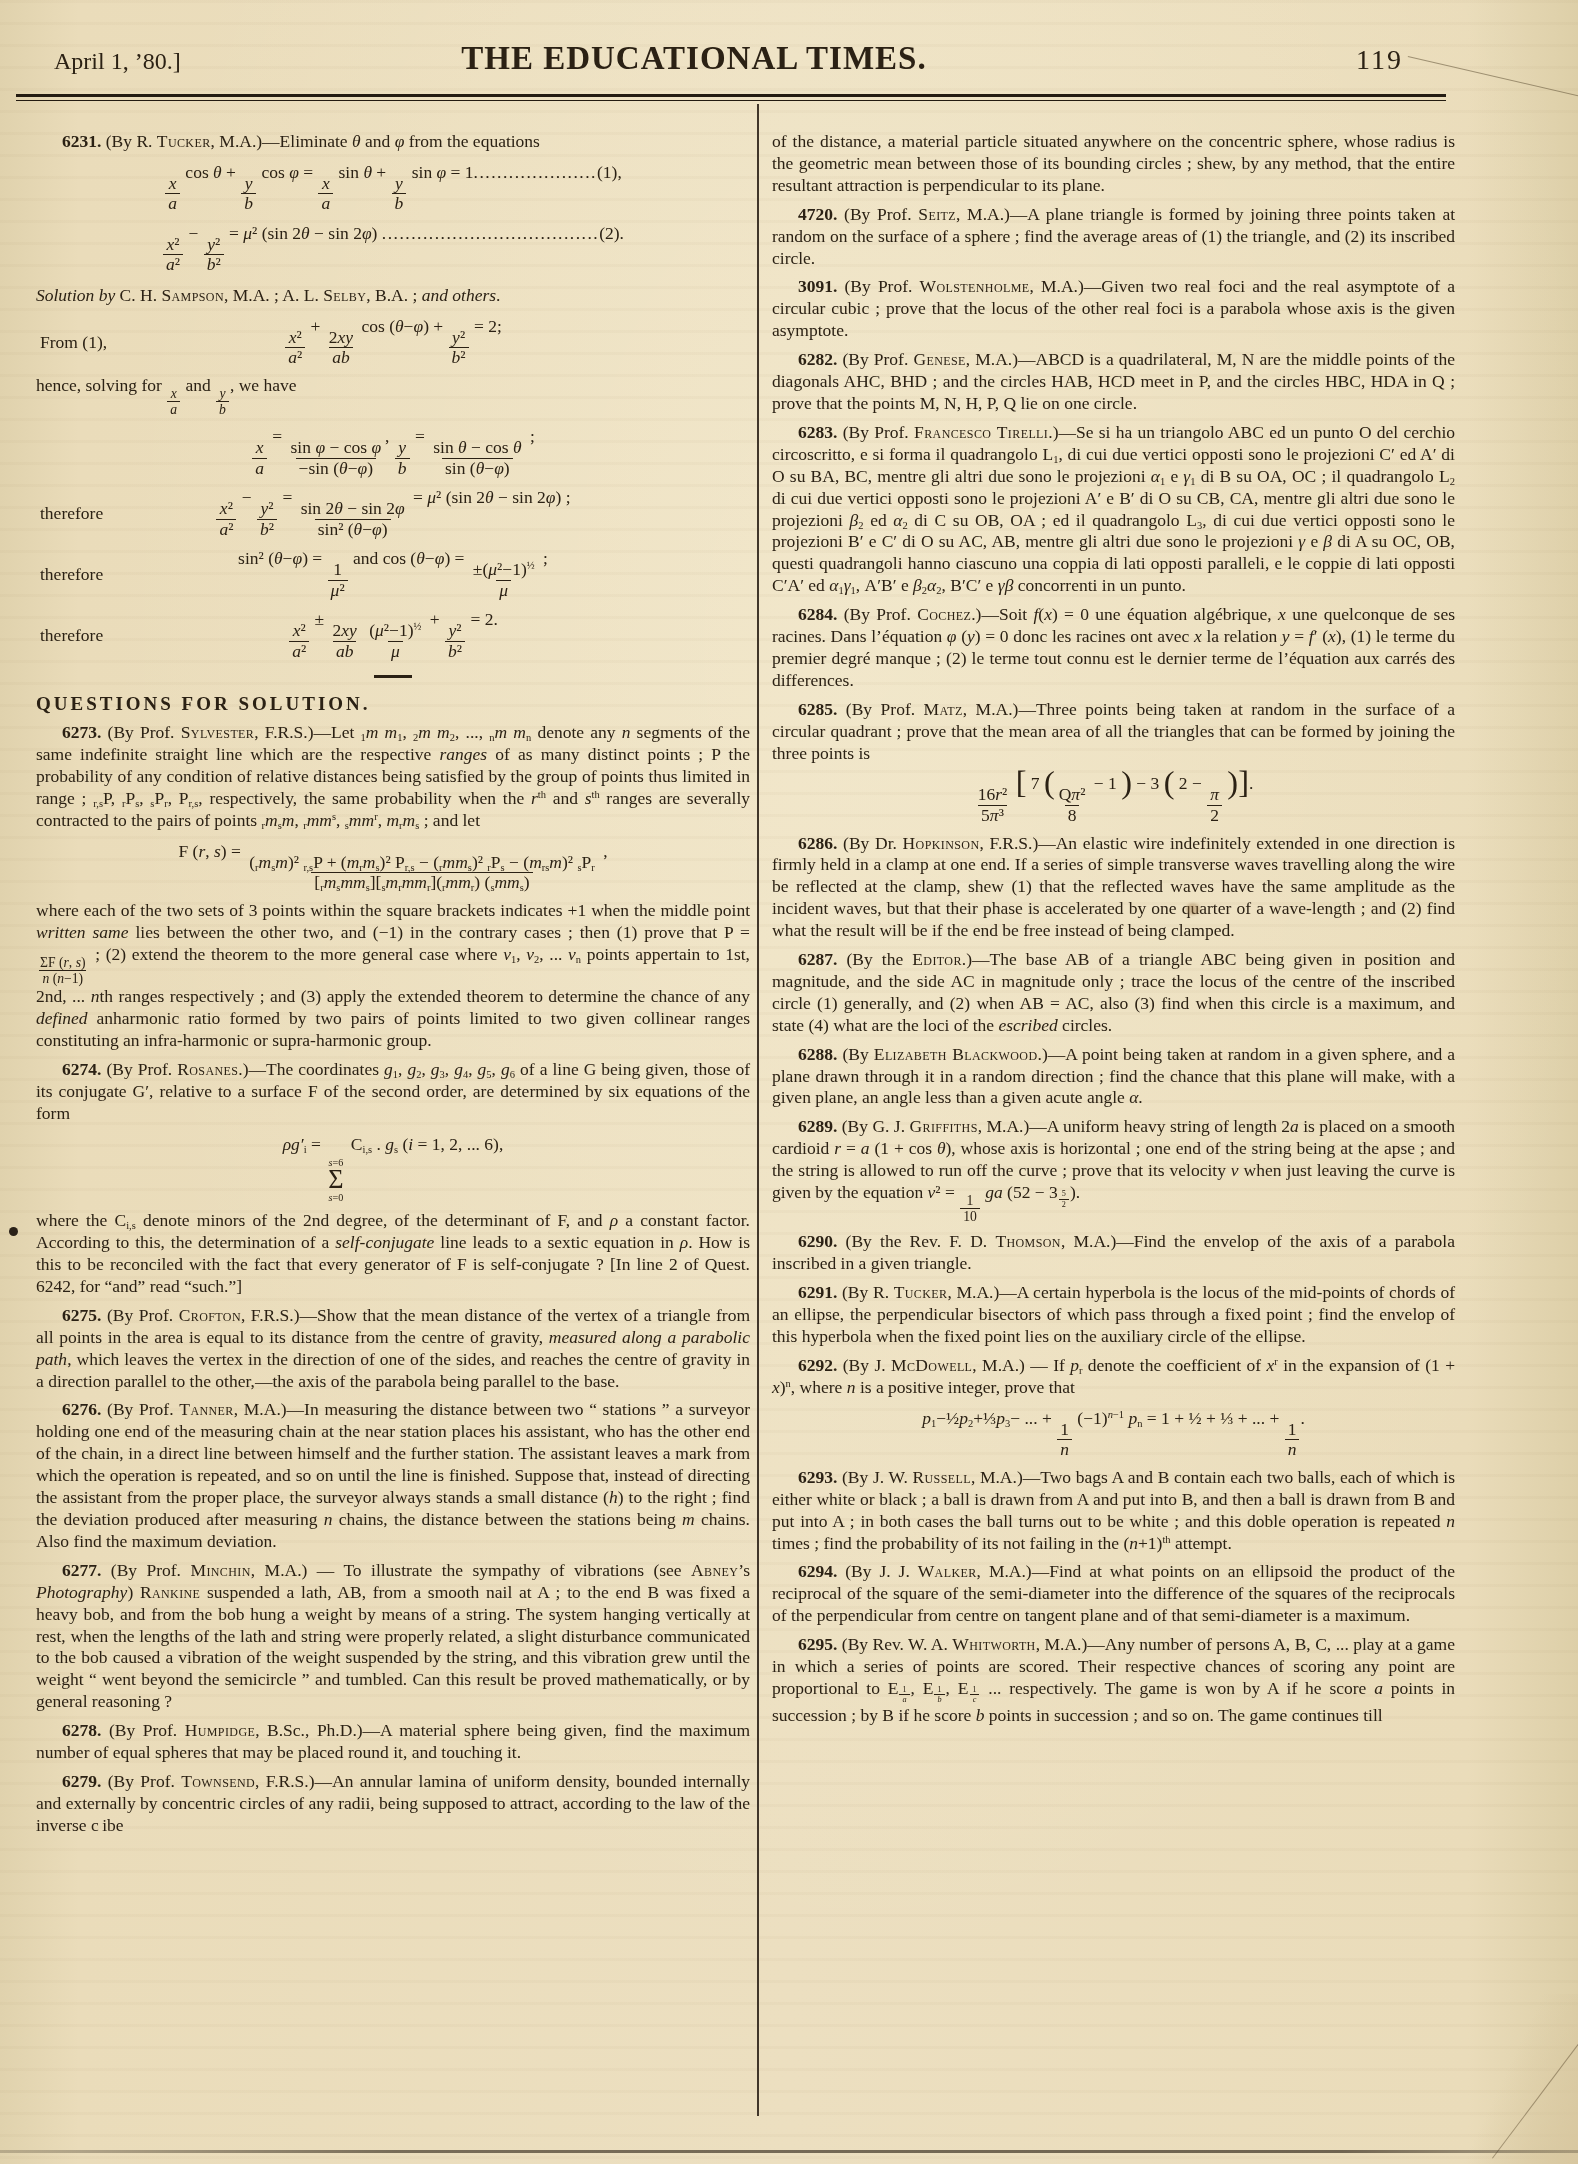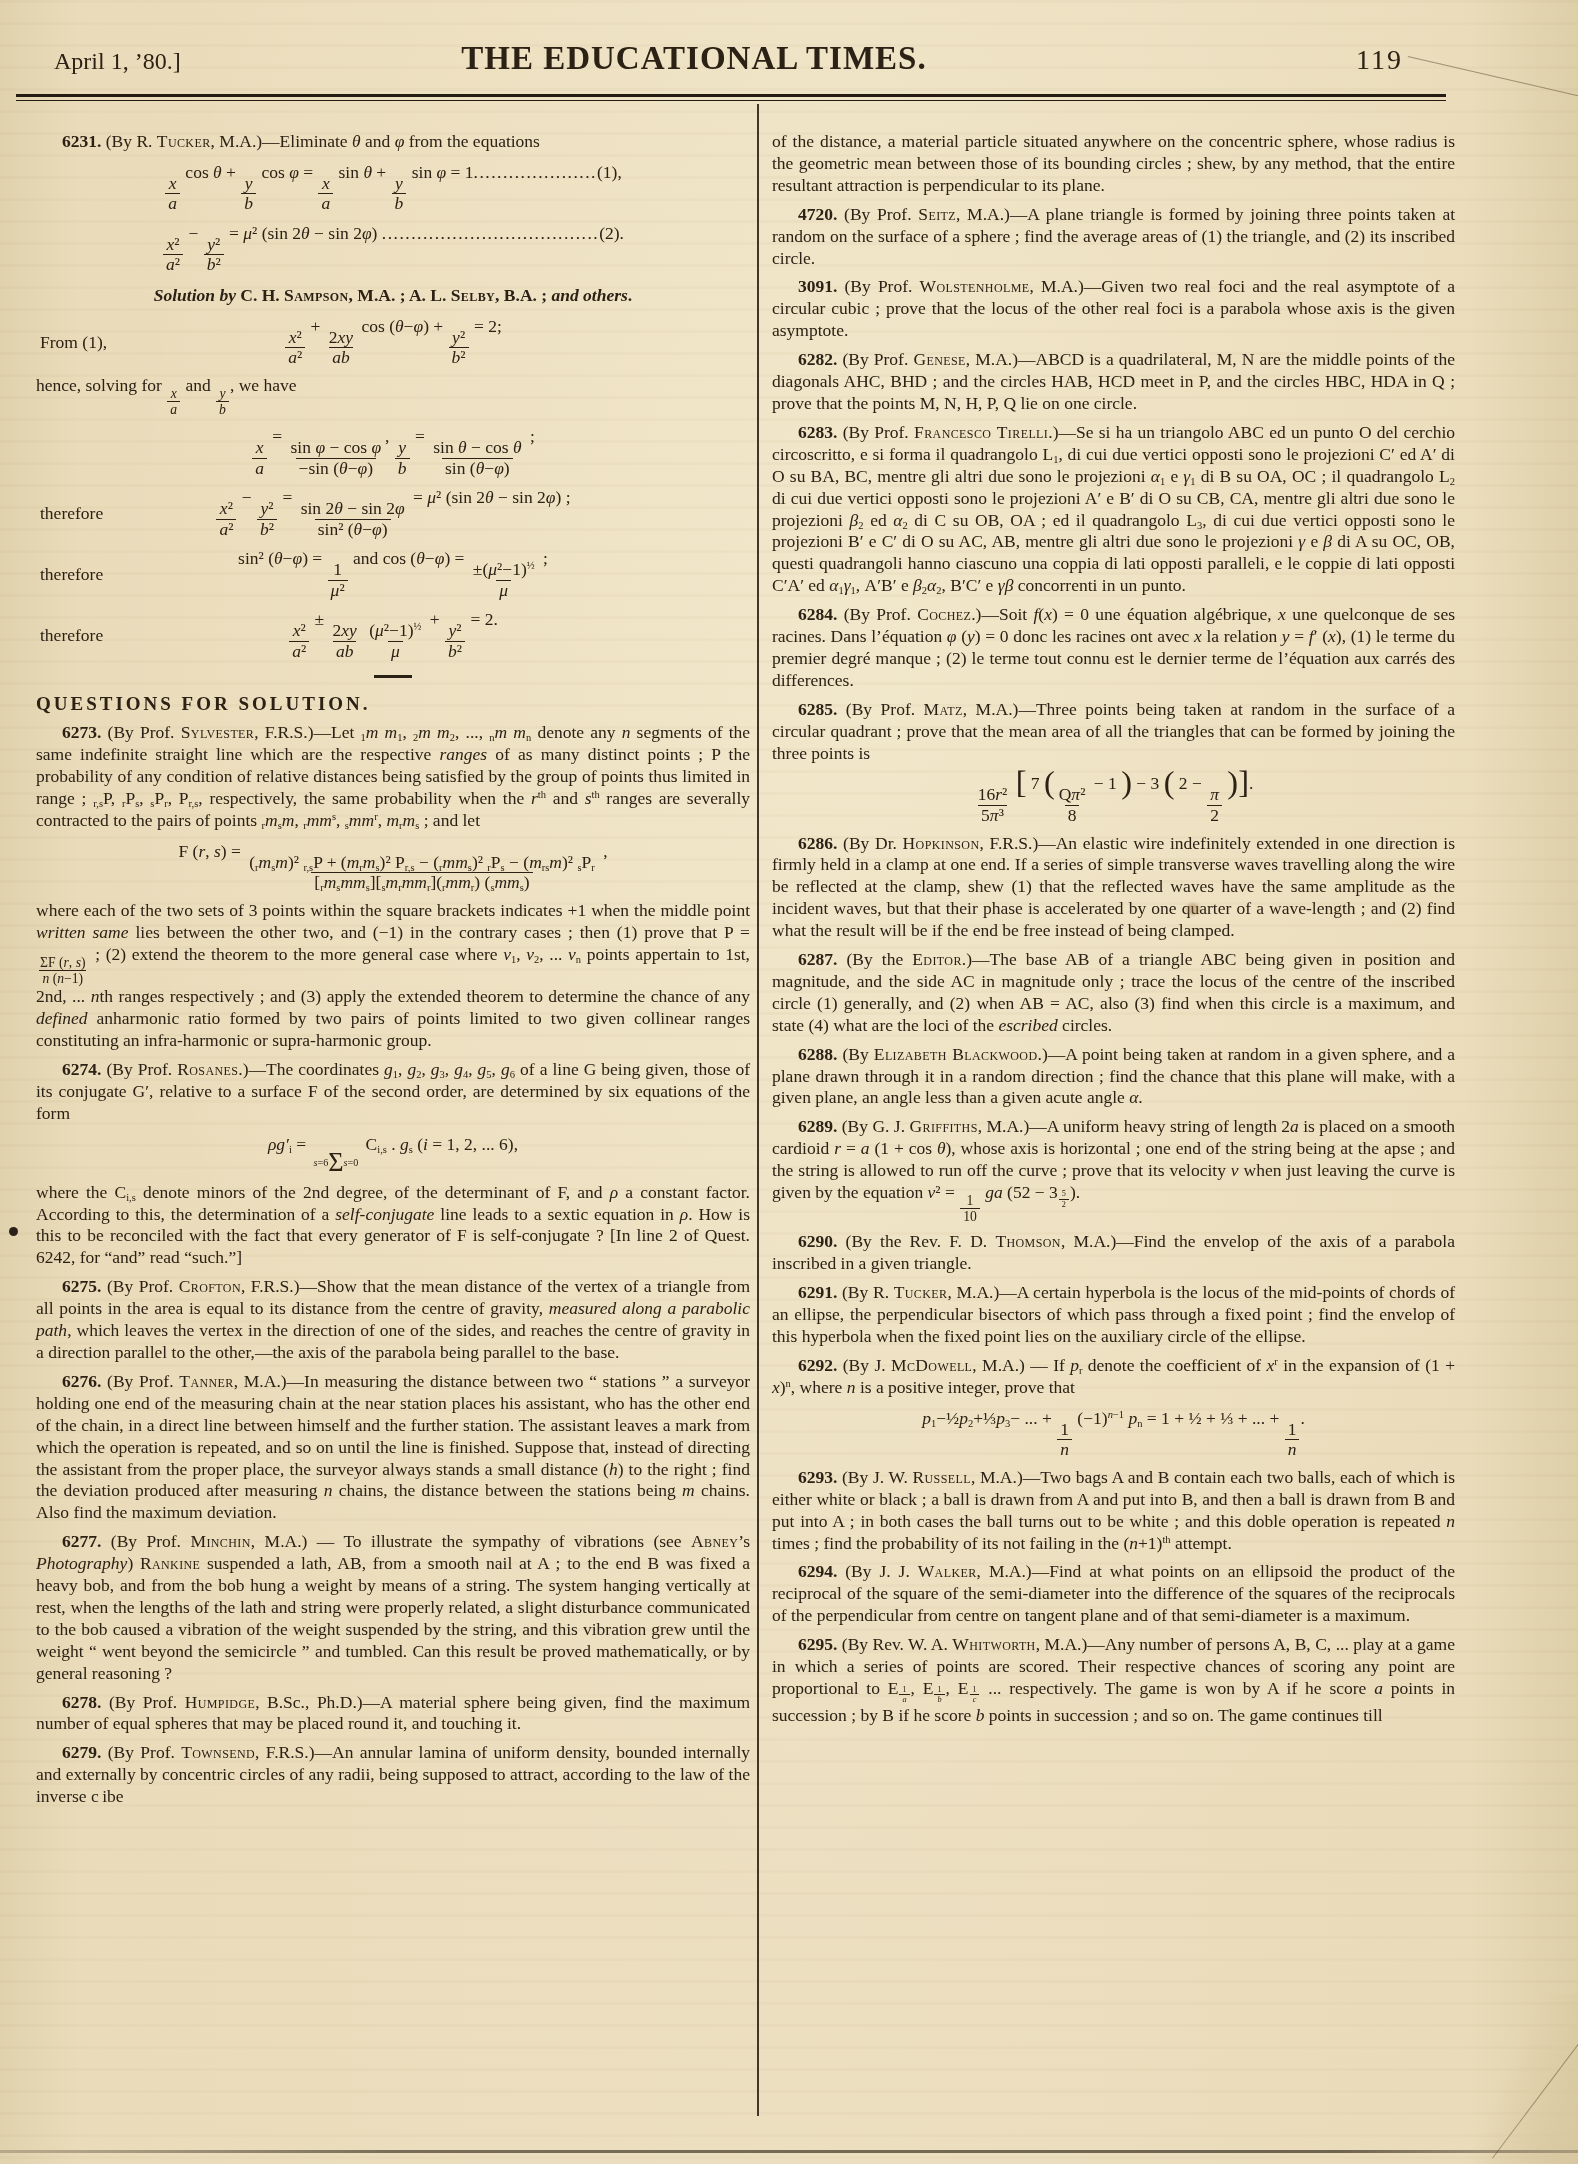--- a/index.html
+++ b/index.html
@@ -16,38 +16,38 @@
     font-size:33px;font-weight:700;letter-spacing:1px;white-space:nowrap;}
   .masthead-page{position:absolute;left:1356px;top:44px;font-size:28px;letter-spacing:2px;}
   .rule-top{position:absolute;left:16px;width:1430px;top:94px;height:3px;background:#241c12;}
   .rule-top2{position:absolute;left:16px;width:1430px;top:100px;height:1px;background:#241c12;}
   .col-divider{position:absolute;left:757px;top:104px;height:2012px;width:2px;background:#41362a;}
   .col{position:absolute;top:124px;}
   .col-left{left:36px;width:714px;}
   .col-right{left:772px;width:683px;}
   .para{font-size:17.5px;line-height:21.9px;text-align:justify;margin:7px 0 0;text-indent:26px;}
   .para.noind{text-indent:0;}
-  .para.center{text-align:center;text-indent:0;margin-top:10px;font-weight:bold;}
+  .para.center{text-indent:0;margin-top:10px;}
   .qhead{font-weight:700;font-size:19px;letter-spacing:3px;margin:15px 0 4px;}
   .hrule{width:38px;border-top:3px solid #2b2114;margin:14px auto 0;}
   .disp{position:relative;text-align:center;font-size:17.5px;margin:9px 0 7px;line-height:1.15;}
   .disp .eqleft{position:absolute;left:4px;top:50%;transform:translateY(-50%);}
   .it{font-style:italic;}
   .sc{font-variant:small-caps;letter-spacing:0.4px;}
   .bold{font-weight:700;}
   sup{font-size:0.60em;vertical-align:0.55em;line-height:0;}
   sub{font-size:0.60em;vertical-align:-0.25em;line-height:0;}
   .frac{display:inline-flex;flex-direction:column;align-items:center;vertical-align:-0.62em;
     line-height:1.12;text-indent:0;margin:0 1px;}
   .frac>.fn{padding:0 3px;display:block;}
   .frac>.fd{border-top:1.3px solid #2b2114;padding:0 3px;display:block;}
   .para .frac{font-size:0.78em;vertical-align:-0.5em;}
   sup .frac{font-size:0.95em;border:none;vertical-align:-0.3em;}
   sup .frac>.fd{border-top-width:1px;}
-  .bigop{display:inline-flex;flex-direction:row;align-items:center;vertical-align:-0.95em;line-height:1;margin:0 3px;}
+  .bigop{display:inline-flex;flex-direction:column;align-items:center;vertical-align:-0.95em;line-height:1;margin:0 3px;}
   .bigop .bo{font-size:1.5em;line-height:0.9;}
   .bigop .bt,.bigop .bb{font-size:0.58em;line-height:1.1;}
   .bigbr{font-size:1.85em;vertical-align:-0.13em;line-height:0;font-weight:400;}
   .dots{letter-spacing:1.5px;}
   .math{display:inline-block;}
   .inkdot{position:absolute;left:9px;top:1227px;width:9px;height:9px;border-radius:50%;background:#2a2118;}
   .spot{position:absolute;left:1186px;top:903px;width:14px;height:12px;border-radius:50%;
     background:rgba(150,110,60,0.35);filter:blur(1px);}
   .crease-tr{position:absolute;left:1408px;top:56px;width:200px;height:1px;
     background:rgba(95,80,52,0.55);transform:rotate(13deg);transform-origin:left top;}

